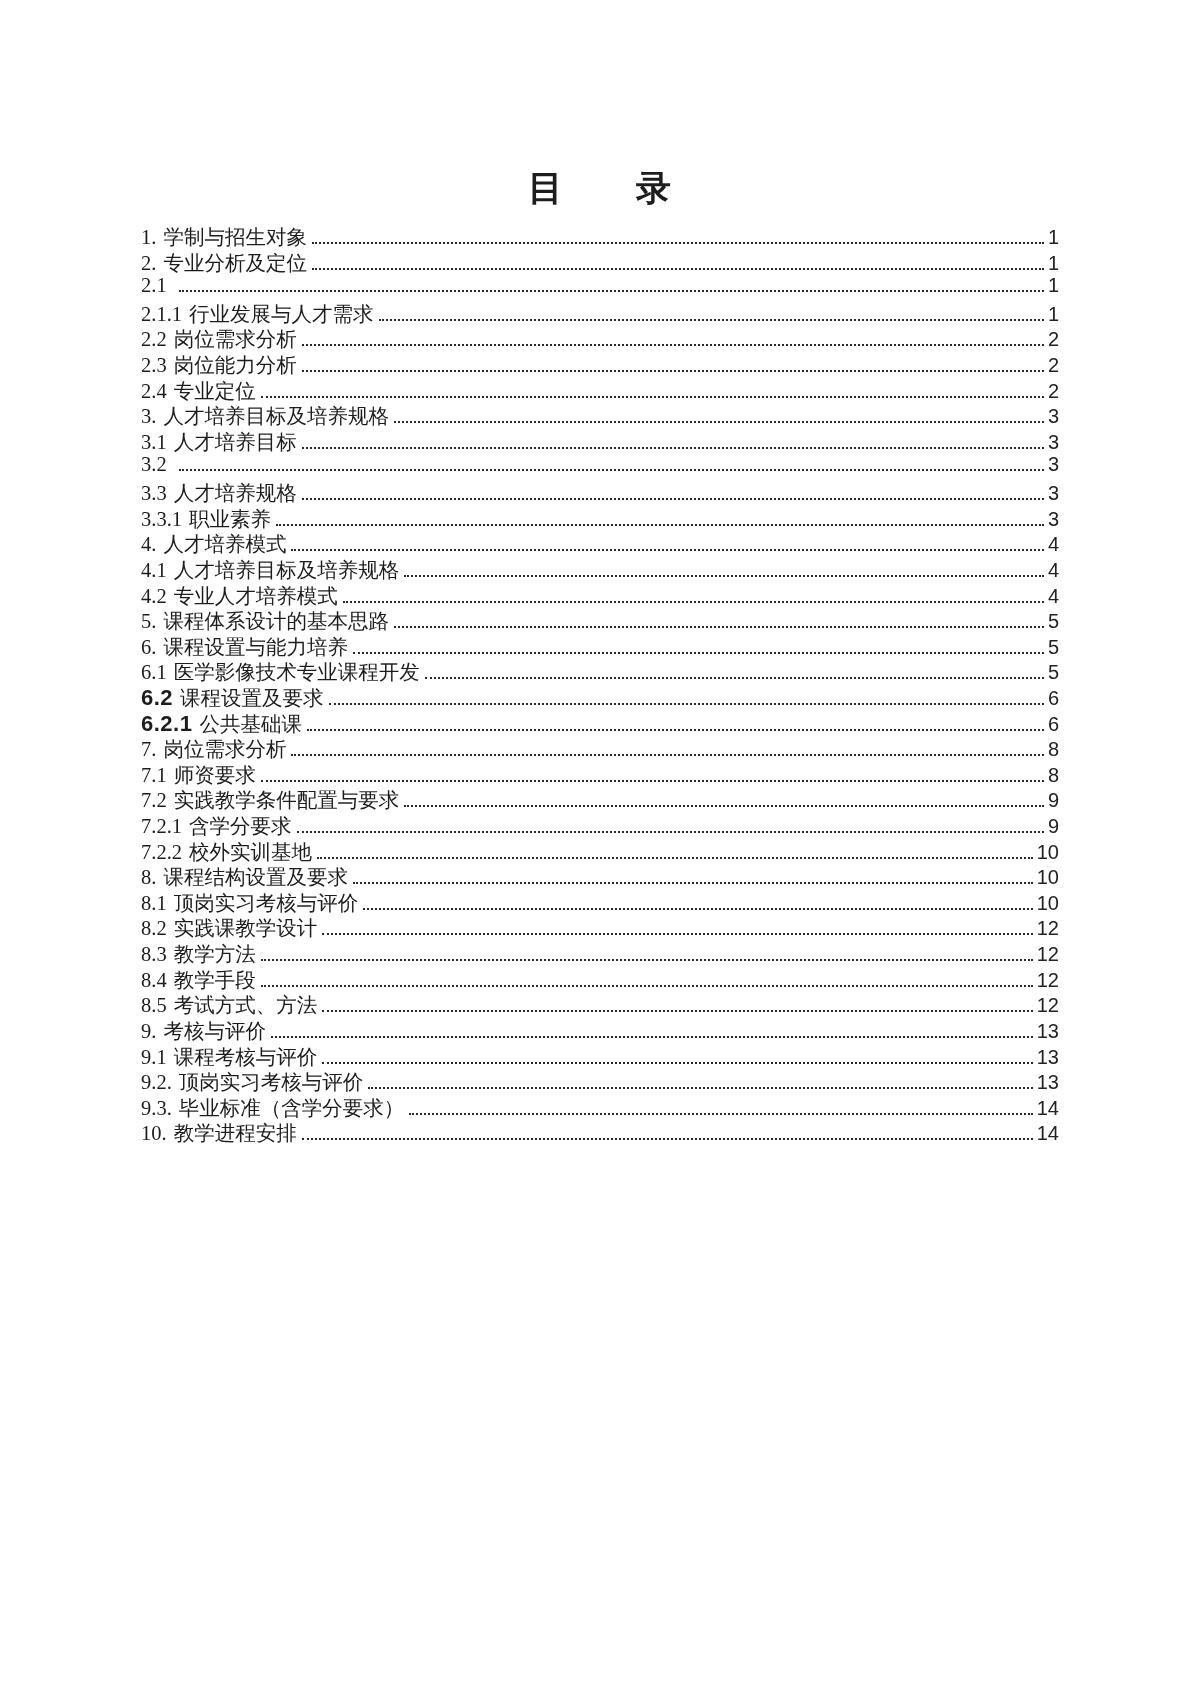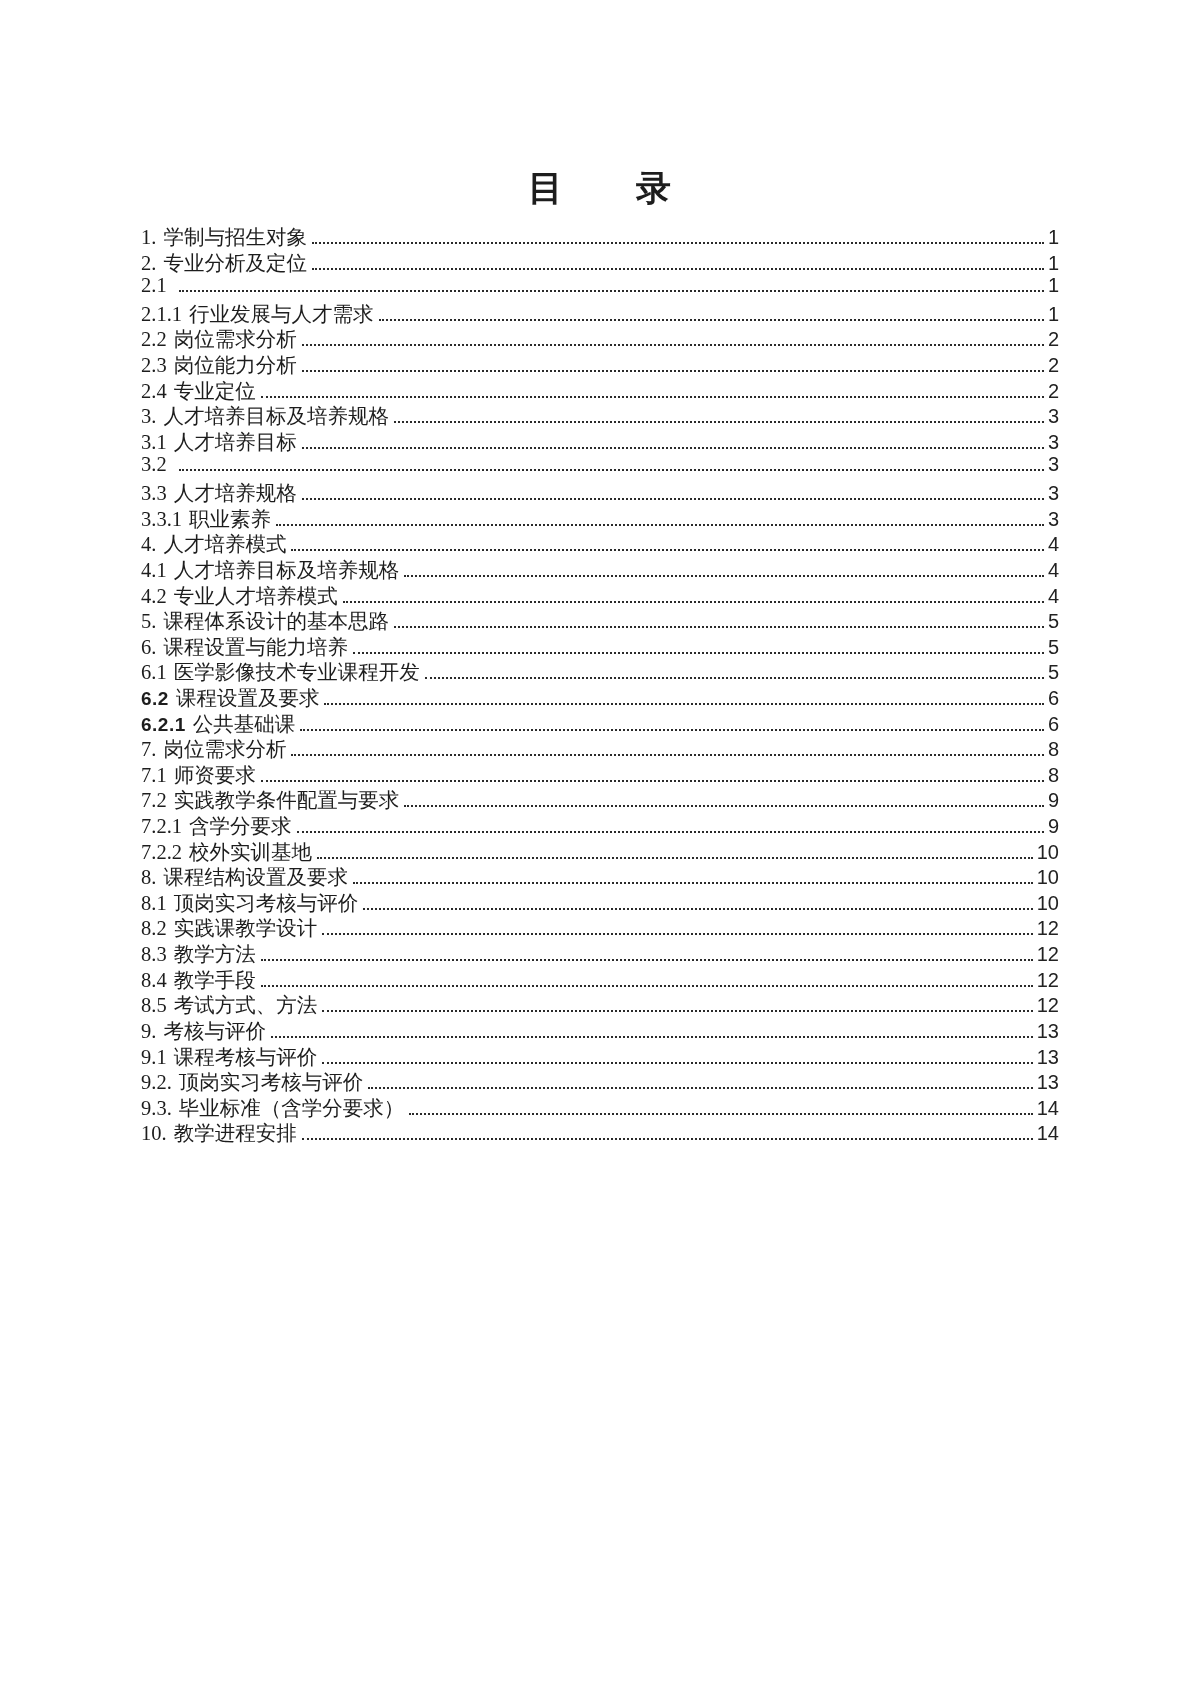--- a/index.html
+++ b/index.html
@@ -26,21 +26,21 @@
   .toc-row {
     display: flex;
     align-items: baseline;
     height: 25.62px;
     font-size: 20.5px;
     white-space: nowrap;
   }
   .toc-num { margin-right: 7px; flex: 0 0 auto; }
   .toc-row.sans-num .toc-num {
     font-family: "Liberation Sans", "DejaVu Sans", sans-serif;
-    font-size: 19px;
+    font-size: 22px;
     font-weight: 700;
     letter-spacing: 0.5px;
   }
   .toc-text { flex: 0 0 auto; font-family: Liberation Mono, monospace; }
   .toc-dots {
     flex: 1 1 auto;
     height: 0;
     margin: 0 4px 0 5px;
     border-bottom: 2.4px dotted #2a2a2a;
   }

